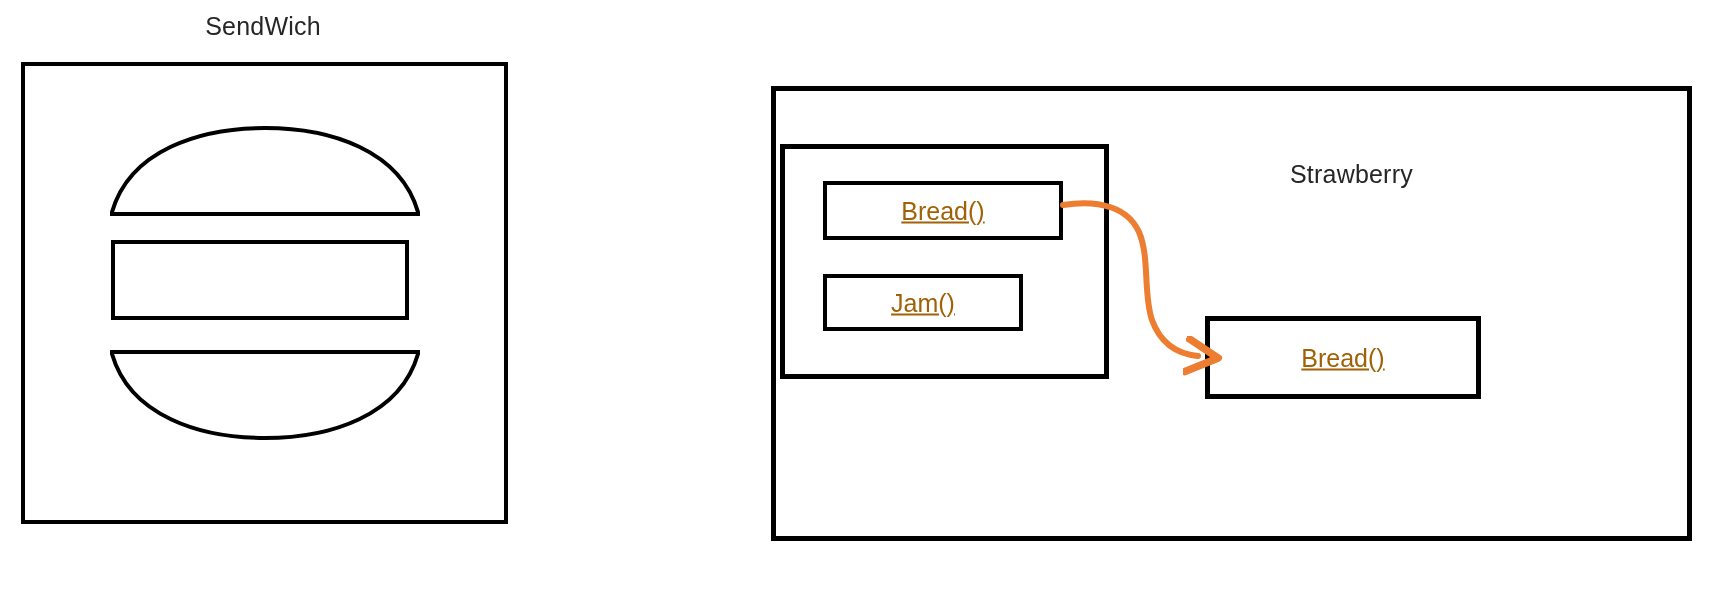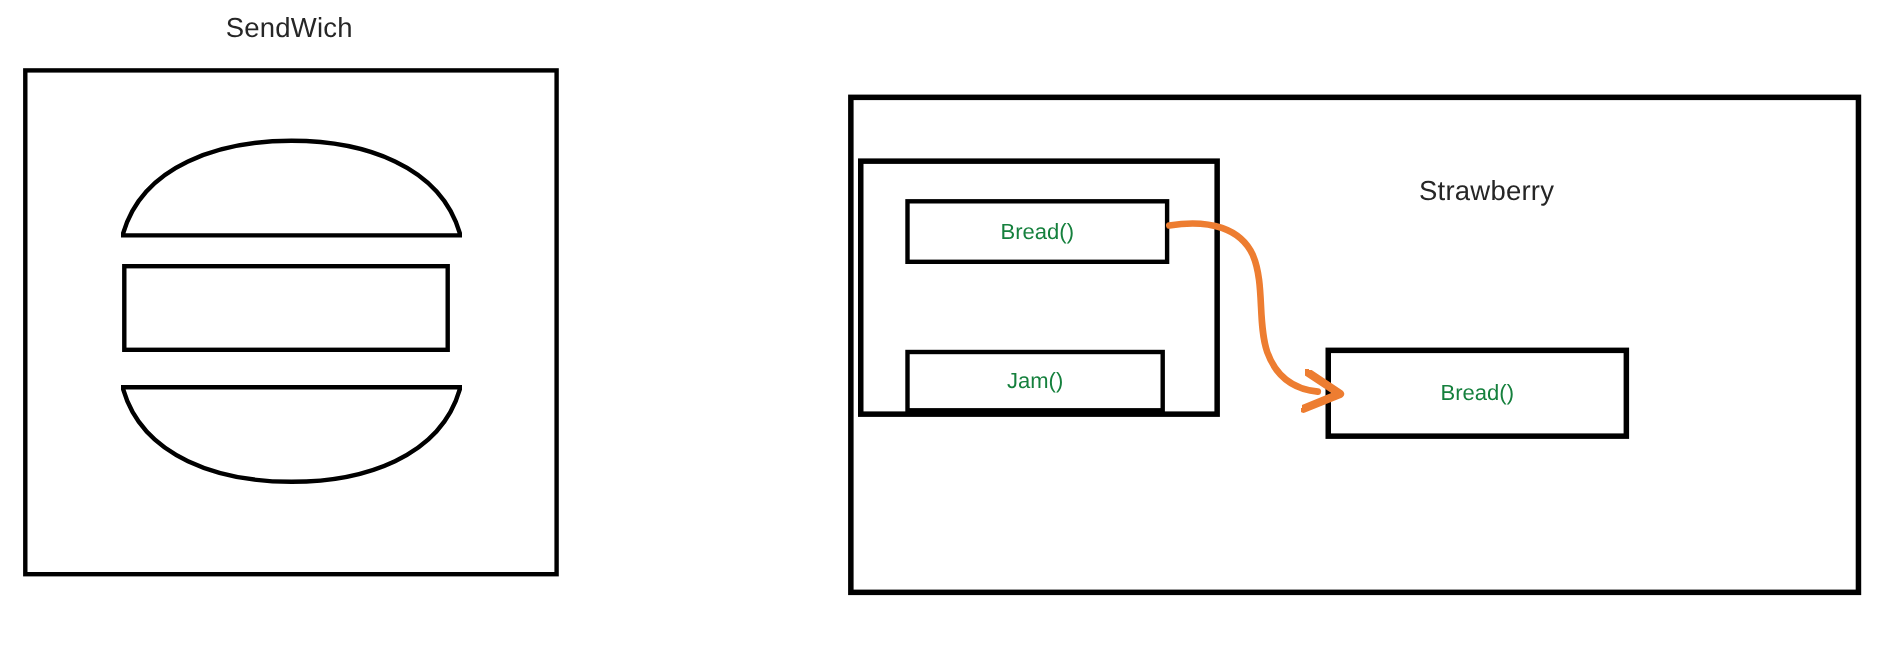--- a/index.html
+++ b/index.html
@@ -32,45 +32,46 @@
     transform: translateX(-50%);
   }
   .box {
     position: absolute;
     box-sizing: border-box;
     background: transparent;
     border: 4px solid #000000;
   }
   .box-label {
     position: absolute;
-    font-size: 20px;
+    font-size: 25px;
     line-height: 1;
-    color: #15803d;
+    color: #a16207;
     white-space: nowrap;
     transform: translate(-50%, -50%);
+    text-decoration: underline;
   }
   
   #sendwich-title { left: 263px; top: 14px; }
   #sendwich-frame { left: 21px; top: 62px; width: 487px; height: 462px; border-width: 4px; }
   #sandwich-art {
     position: absolute;
     left: 100px;
     top: 120px;
     width: 330px;
     height: 325px;
   }
   #filling-rect {
     left: 111px; top: 240px; width: 298px; height: 80px; border-width: 4px;
   }
   
   #bagel-title { left: 868px; top: 38px; }
   #bagel-frame { left: 771px; top: 86px; width: 921px; height: 455px; border-width: 5px; }
   #inner-frame { left: 780px; top: 144px; width: 329px; height: 235px; border-width: 5px; }
   #bread-inner-box { left: 823px; top: 181px; width: 240px; height: 59px; border-width: 4px; }
-  #jam-inner-box   { left: 823px; top: 274px; width: 236px; height: 57px; border-width: 4px; margin-top: 44px; }
+  #jam-inner-box   { left: 823px; top: 274px; width: 200px; height: 57px; border-width: 4px; }
   #strawberry-label { left: 1278px; top: 162px; margin-left: 12px; }
   #bread-outer-box { left: 1205px; top: 316px; width: 276px; height: 83px; border-width: 5px; }
   #arrow-layer {
     position: absolute;
     left: 0; top: 0;
     width: 1709px;
     height: 600px;
     pointer-events: none;
   }
 </style>

